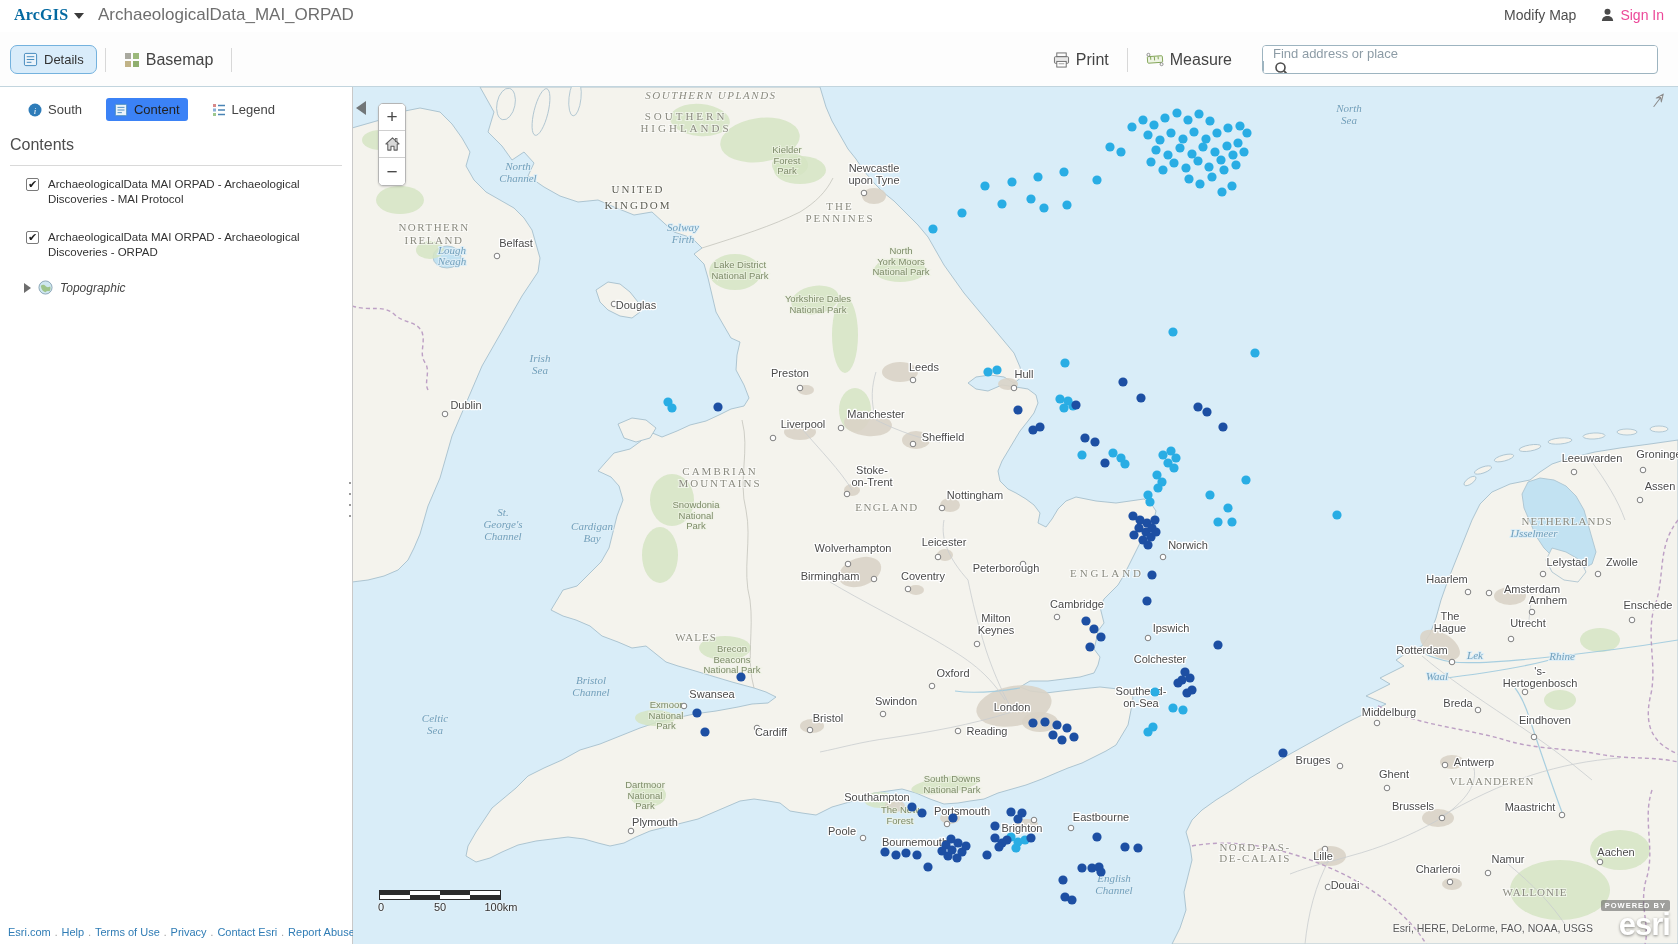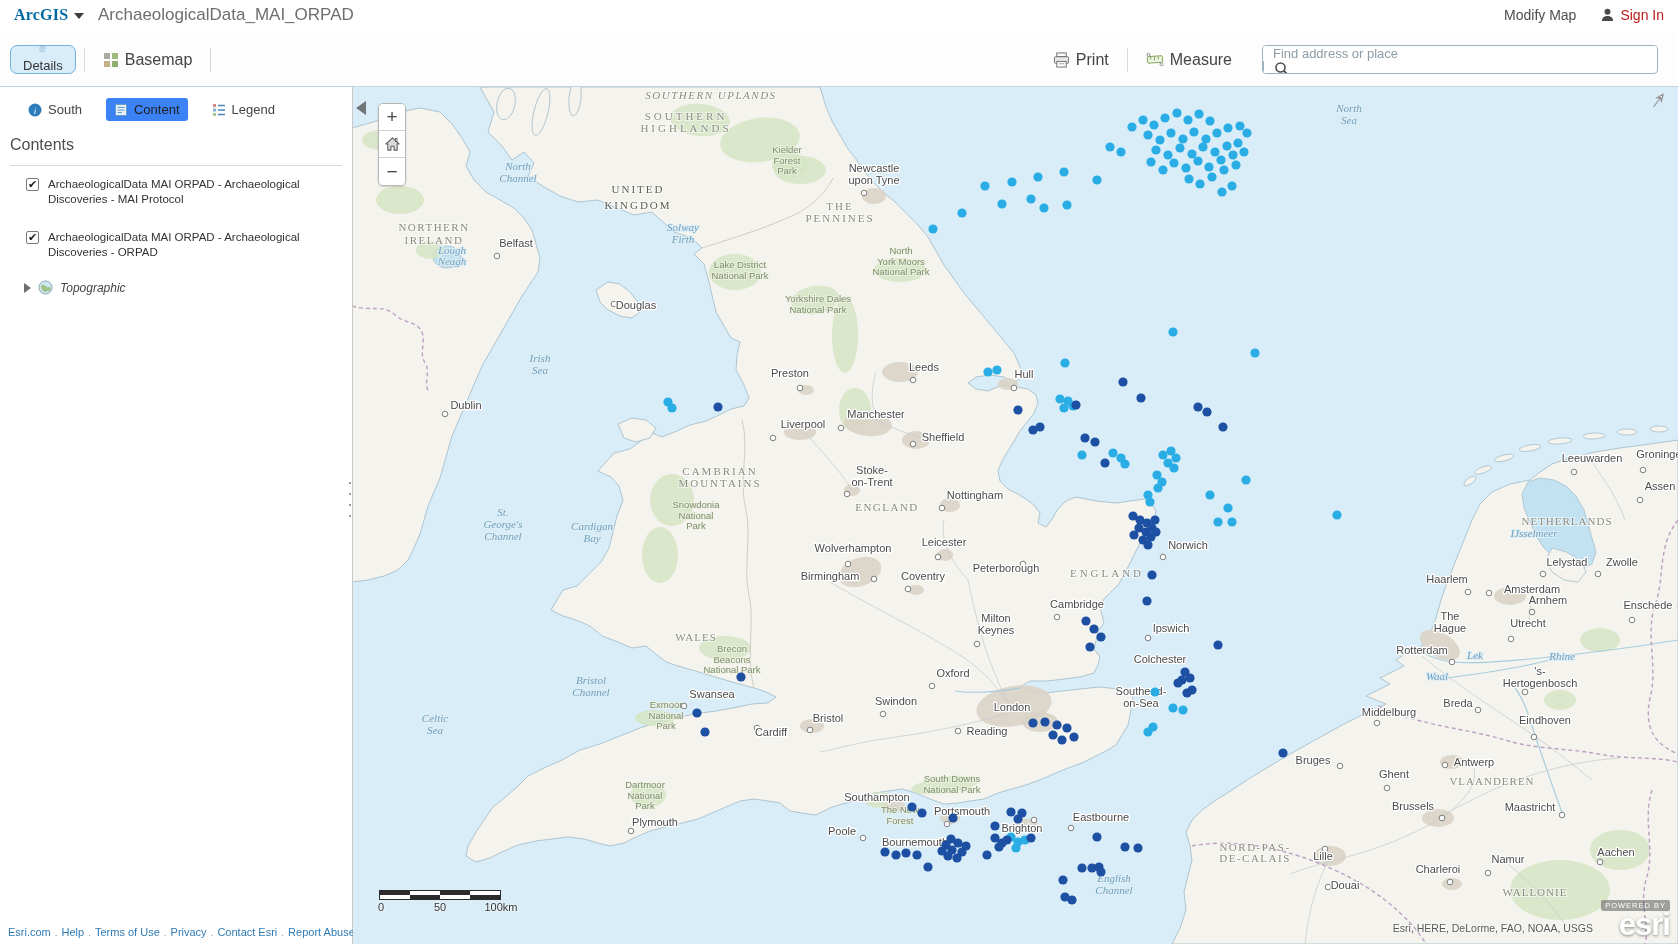--- a/index.html
+++ b/index.html
@@ -7,26 +7,26 @@
               font-family:"Liberation Sans", sans-serif; }
   .page { position:relative; width:1678px; height:944px; }
 
   
   .header { position:absolute; left:0; top:0; width:100%; height:32px; background:#fff; }
   .brand { position:absolute; left:14px; top:6px; font-size:16px; font-weight:bold; color:#0369a1; letter-spacing:.2px; cursor:pointer;font-family:Liberation Serif, serif; }
   .brand .caret { display:inline-block; width:0; height:0; border-left:5px solid transparent; border-right:5px solid transparent; border-top:6px solid #3b3b3b; margin-left:6px; vertical-align:middle; }
   .doc-title { position:absolute; left:98px; top:5px; font-size:17px; color:#6e6e6e; }
   .header-right { position:absolute; right:14px; top:7px; display:flex; align-items:center; gap:10px; }
   .modify { font-size:14px; color:#4e4e4e; cursor:pointer; margin-right:14px; }
-  .signin { font-size:14px; color:#b91c1c; cursor:pointer; display:flex; align-items:flex-start; gap:5px; }
+  .signin { font-size:14px; color:#ec4899; cursor:pointer; display:flex; align-items:flex-start; gap:5px; }
 
   
   .toolbar { position:absolute; left:0; top:32px; width:100%; height:55px; background:#fdfdfd; border-bottom:1px solid #c2d5de; }
   .tb-left { position:absolute; left:10px; top:13px; display:flex; align-items:center; }
-  .btn-details { display:flex; align-items:center; gap:6px; height:29px; padding:0 12px; background:#d9ecfa; border:1px solid #74b2de; border-radius:7px; font-size:13px; color:#333; cursor:pointer;flex-direction:column; }
+  .btn-details { display:flex; align-items:center; gap:6px; height:29px; padding:0 12px; background:#d9ecfa; border:1px solid #74b2de; border-radius:7px; font-size:13px; color:#333; cursor:pointer; }
   .btn-plain { display:flex; align-items:center; gap:6px; height:29px; padding:0 10px; background:transparent; border:none; font-size:16px; color:#444; cursor:pointer; }
   .tb-sep { width:1px; height:24px; background:#d8d8d8; margin:0 8px; }
   .tb-right { position:absolute; right:20px; top:13px; display:flex; align-items:center; }
   .search-wrap { display:flex; align-items:stretch; width:396px; height:29px; border:1px solid #9db4c0; border-radius:4px; background:#fff; overflow:hidden; margin-left:20px;flex-direction:column; }
   .search-wrap input { flex:1; border:none; outline:none; padding:0 10px; font-size:13px; color:#444; font-family:"Liberation Sans",sans-serif; }
   .search-wrap input::placeholder { color:#8d9ca6; }
   .search-btn { width:36px; border-left:1px solid #9db4c0; background:#fff; display:flex; align-items:center; justify-content:center; cursor:pointer; }
 
   
   .sidebar { position:absolute; left:0; top:87px; width:353px; height:857px; background:#fff; border-right:1px solid #c9c9c9; }
@@ -59,21 +59,21 @@
   .scalebar { position:absolute; left:26px; top:803px; width:122px; }
   .scalebar .bar { display:flex; flex-direction:column; border:1px solid #2b2b2b; width:122px; }
   .scalebar .row { display:flex; height:4px; }
   .scalebar .row span { flex:1; }
   .sb-black { background:#2b2b2b; } .sb-white { background:#fff; }
   .scalebar .ticks { position:relative; height:14px; font-size:11px; color:#333; margin-top:1px; }
   .scalebar .ticks b { position:absolute; transform:translateX(-50%); font-weight:normal; text-shadow:0 0 2px #fff,0 0 2px #fff; }
   .attribution { position:absolute; right:85px; bottom:10px; font-size:10.5px; color:#575757;
                  text-shadow:0 0 2px #fff,0 0 2px #fff,0 0 3px #fff; }
   .esri-logo { position:absolute; right:8px; bottom:6px; text-align:right; }
-  .esri-logo .powered { display:inline-block; font-size:7.5px; letter-spacing:1px; color:#fff; background:rgba(90,90,90,.55); padding:1px 4px; border-radius:2px; font-weight:normal; }
+  .esri-logo .powered { display:inline-block; font-size:7.5px; letter-spacing:1px; color:#fff; background:rgba(90,90,90,.55); padding:1px 4px; border-radius:2px; font-weight:bold; }
   .esri-logo .ebrand { font-size:31px; font-weight:bold; color:#fff; letter-spacing:-1px; line-height:26px; text-shadow:0 1px 3px rgba(0,0,0,.45); }
 
   
   .city { font-family:"Liberation Sans",sans-serif; font-size:11px; fill:#4b4b4b; text-anchor:middle;
           paint-order:stroke; stroke:#ffffff; stroke-width:2.5px; stroke-linejoin:round; }
   .sea-lbl { font-family:"Liberation Serif",serif; font-style:italic; font-size:11px; fill:#72a0bc; text-anchor:middle;
           paint-order:stroke; stroke:#ddeef7; stroke-width:2px; }
   .region-lbl { font-family:"Liberation Serif",serif; font-size:11px; fill:#8b8b80; text-anchor:middle; letter-spacing:1.5px;
           paint-order:stroke; stroke:#ffffff; stroke-width:2px; stroke-opacity:.55; }
   .region-dark { fill:#5e5e55; }

